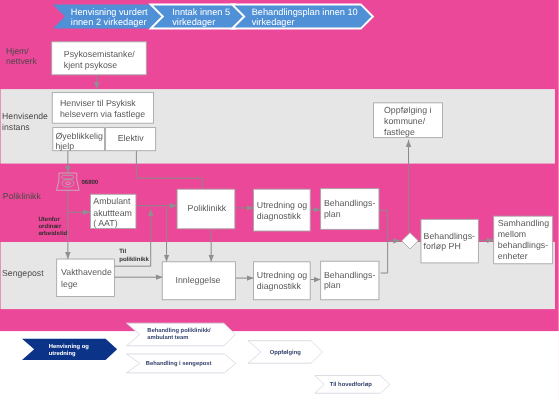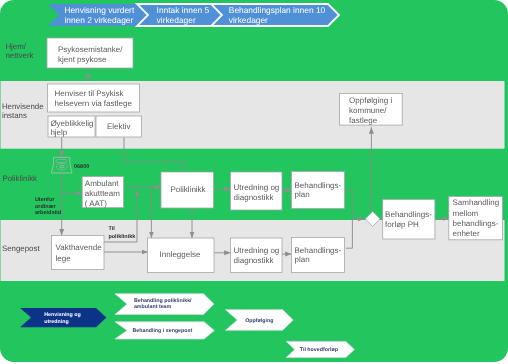--- a/index.html
+++ b/index.html
@@ -1,19 +1,19 @@
 <!DOCTYPE html>
 <html><head>
 <meta charset="utf-8">
 <style>
   html,body{margin:0;padding:0;background:#ffffff;}
   body{width:508px;height:364px;overflow:hidden;
        font-family:"Liberation Sans",sans-serif;
        -webkit-font-smoothing:antialiased;text-rendering:geometricPrecision;}
-  #root{position:relative;width:508px;height:362px;background:#22c55e;border-radius:14px;}
+  #root{position:relative;width:508px;height:301px;background:#ec4899;}
   svg{display:block;}
   .lane-band{fill:#e6e6e6;}
   .lane-label{font-size:7.9px;fill:#4a4a4a;}
   .nodebox{fill:#ffffff;stroke:#a6a6a6;stroke-width:0.8;}
   .nodetext{font-size:8px;fill:#5a5a5a;}
   .smalltext{font-size:5.5px;fill:#2e2e2e;font-weight:bold;}
   .bannertext{font-size:8.4px;fill:#ffffff;}
   .legendtext{font-size:5.3px;fill:#34426e;font-weight:bold;}
   .legendtext-w{font-size:5.3px;fill:#ffffff;font-weight:bold;}
   .conn{stroke:#8a8a8a;stroke-width:0.9;fill:none;}

